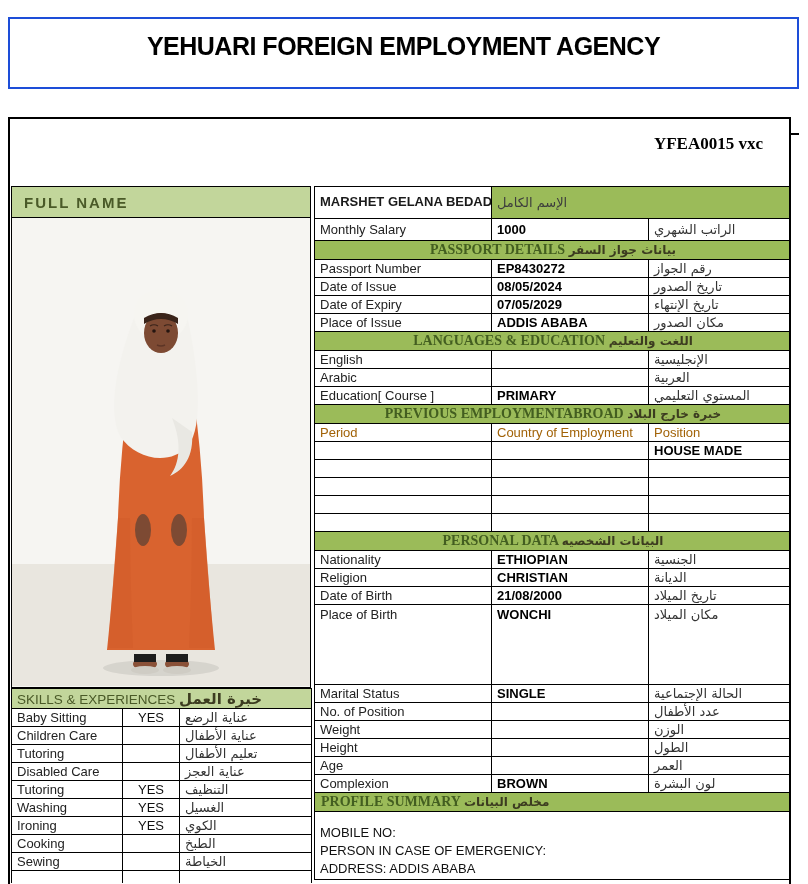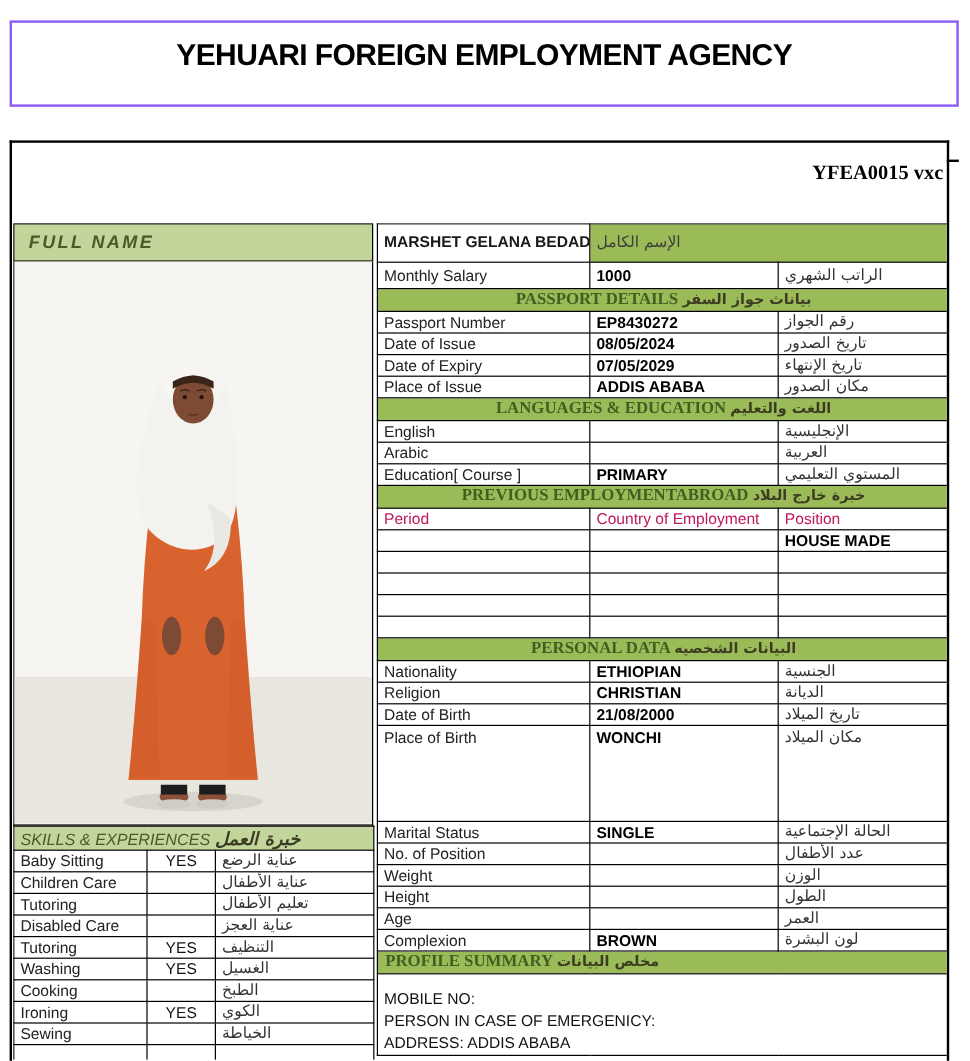--- a/index.html
+++ b/index.html
@@ -6,32 +6,32 @@
   html,body { background:#ffffff; }
   body {
     width:808px; height:884px; overflow:hidden;
     font-family:"Liberation Sans", sans-serif; color:#1a1a1a;
   }
   .page { position:relative; width:808px; height:884px; background:#fff; }
 
   
   .title-box{
     position:absolute; left:8px; top:17px; width:791px; height:72px;
-    border:2px solid #8b5cf6; background:#fff;
+    border:2px solid #1d4ed8; background:#fff;
     display:flex; justify-content:center; align-items:flex-start; padding-top:13px;
   }
   .title-text{ font-size:25px; font-weight:bold; letter-spacing:-0.5px; color:#000; }
 
   
   .main-box{
     position:absolute; left:8px; top:117px; width:783px; height:767px;
     border:2px solid #000; border-bottom:none; background:#fff;
   }
   .ref-code{
-    position:absolute; top:15px; right:3px;
+    position:absolute; top:15px; right:26px;
     font-family:"Liberation Serif", serif; font-weight:bold; font-size:17px; color:#000;
   }
   .corner-tick{ position:absolute; top:14px; right:-10px; width:10px; height:0; border-top:2px solid #000; }
 
   .cols{
     position:absolute; top:67px; left:1px; right:0; bottom:0;
     display:flex; overflow:hidden;
   }
   .left-col{ width:300px; margin-right:3px; display:flex; flex-direction:column; }
   .right-col{ flex:1; }
@@ -39,39 +39,39 @@
   
   table.t{ border-collapse:collapse; width:100%; table-layout:fixed; }
   table.t td{ border:1px solid #000; font-size:13px; padding:0 5px; vertical-align:middle; overflow:hidden; white-space:nowrap; }
   td.lbl{ color:#222; }
   td.val{ font-weight:bold; color:#000; }
   td.ar, .ar{ font-family:"DejaVu Sans", sans-serif; font-size:11.5px; text-align:left; color:#333; }
   tr.r td{ height:18px; }
 
   
   .g-strong{ background:var(--green-header, #9bbb59); }
-  .g-light{ background:var(--green-light, #c2d69b);font-style:italic; }
+  .g-light{ background:var(--green-light, #c2d69b); }
 
   
   tr.sec td{
     height:19px; text-align:center;
     font-family:"Liberation Serif", serif; font-weight:bold; font-size:14px;
     color:var(--header-text, #435e20);
   }
   tr.sec td .sec-ar{ font-family:"DejaVu Sans", sans-serif; font-size:12px; font-weight:bold; color:#3c3c20; }
   tr.sec.left td{ text-align:left; padding-left:6px; }
 
   
   tr.name-row td{ height:32px; }
   td.name-cell{ font-weight:bold; font-size:12px; line-height:1.25; white-space:normal; vertical-align:top; padding-top:2px; }
   td.name-ar{ font-family:"DejaVu Sans", sans-serif; font-size:14.5px; color:#3d3d3d;
               vertical-align:top; padding-top:2px; padding-left:22px; }
   tr.salary-row td{ height:22px; }
 
-  td.colhdr{ font-weight:normal; color:#be185d; }
+  td.colhdr{ font-weight:normal; color:#a16207; }
   tr.tall td{ height:80px; vertical-align:top; padding-top:2px; }
   tr.profile-content td{ height:66px; vertical-align:top; padding-top:12px; white-space:normal; }
   .summary-line{ font-size:13px; line-height:1.4; color:#111; }
 
   
   .cell-fullname{
     height:32px; border:1px solid #000;
     display:flex; align-items:center; padding-left:12px;
     font-size:15px; font-weight:bold; letter-spacing:2px;
     color:var(--fullname-text, #4a5a28);
@@ -195,29 +195,29 @@
                 <td class="ar">التنظيف</td>
               </tr>
 
               <tr class="r">
                 <td class="lbl">Washing</td>
                 <td class="yes">YES</td>
                 <td class="ar">الغسيل</td>
               </tr>
 
               <tr class="r">
+                <td class="lbl">Ironing</td>
+                <td class="yes">YES</td>
+                <td class="ar">الكوي</td>
+              </tr>
+
+              <tr class="r">
                 <td class="lbl">Cooking</td>
                 <td class="yes"></td>
                 <td class="ar">الطبخ</td>
-              </tr>
-
-              <tr class="r">
-                <td class="lbl">Ironing</td>
-                <td class="yes">YES</td>
-                <td class="ar">الكوي</td>
               </tr>
 
               <tr class="r">
                 <td class="lbl">Sewing</td>
                 <td class="yes"></td>
                 <td class="ar">الخياطة</td>
               </tr>
             </tbody>
           <tbody>
             <tr class="filler">

